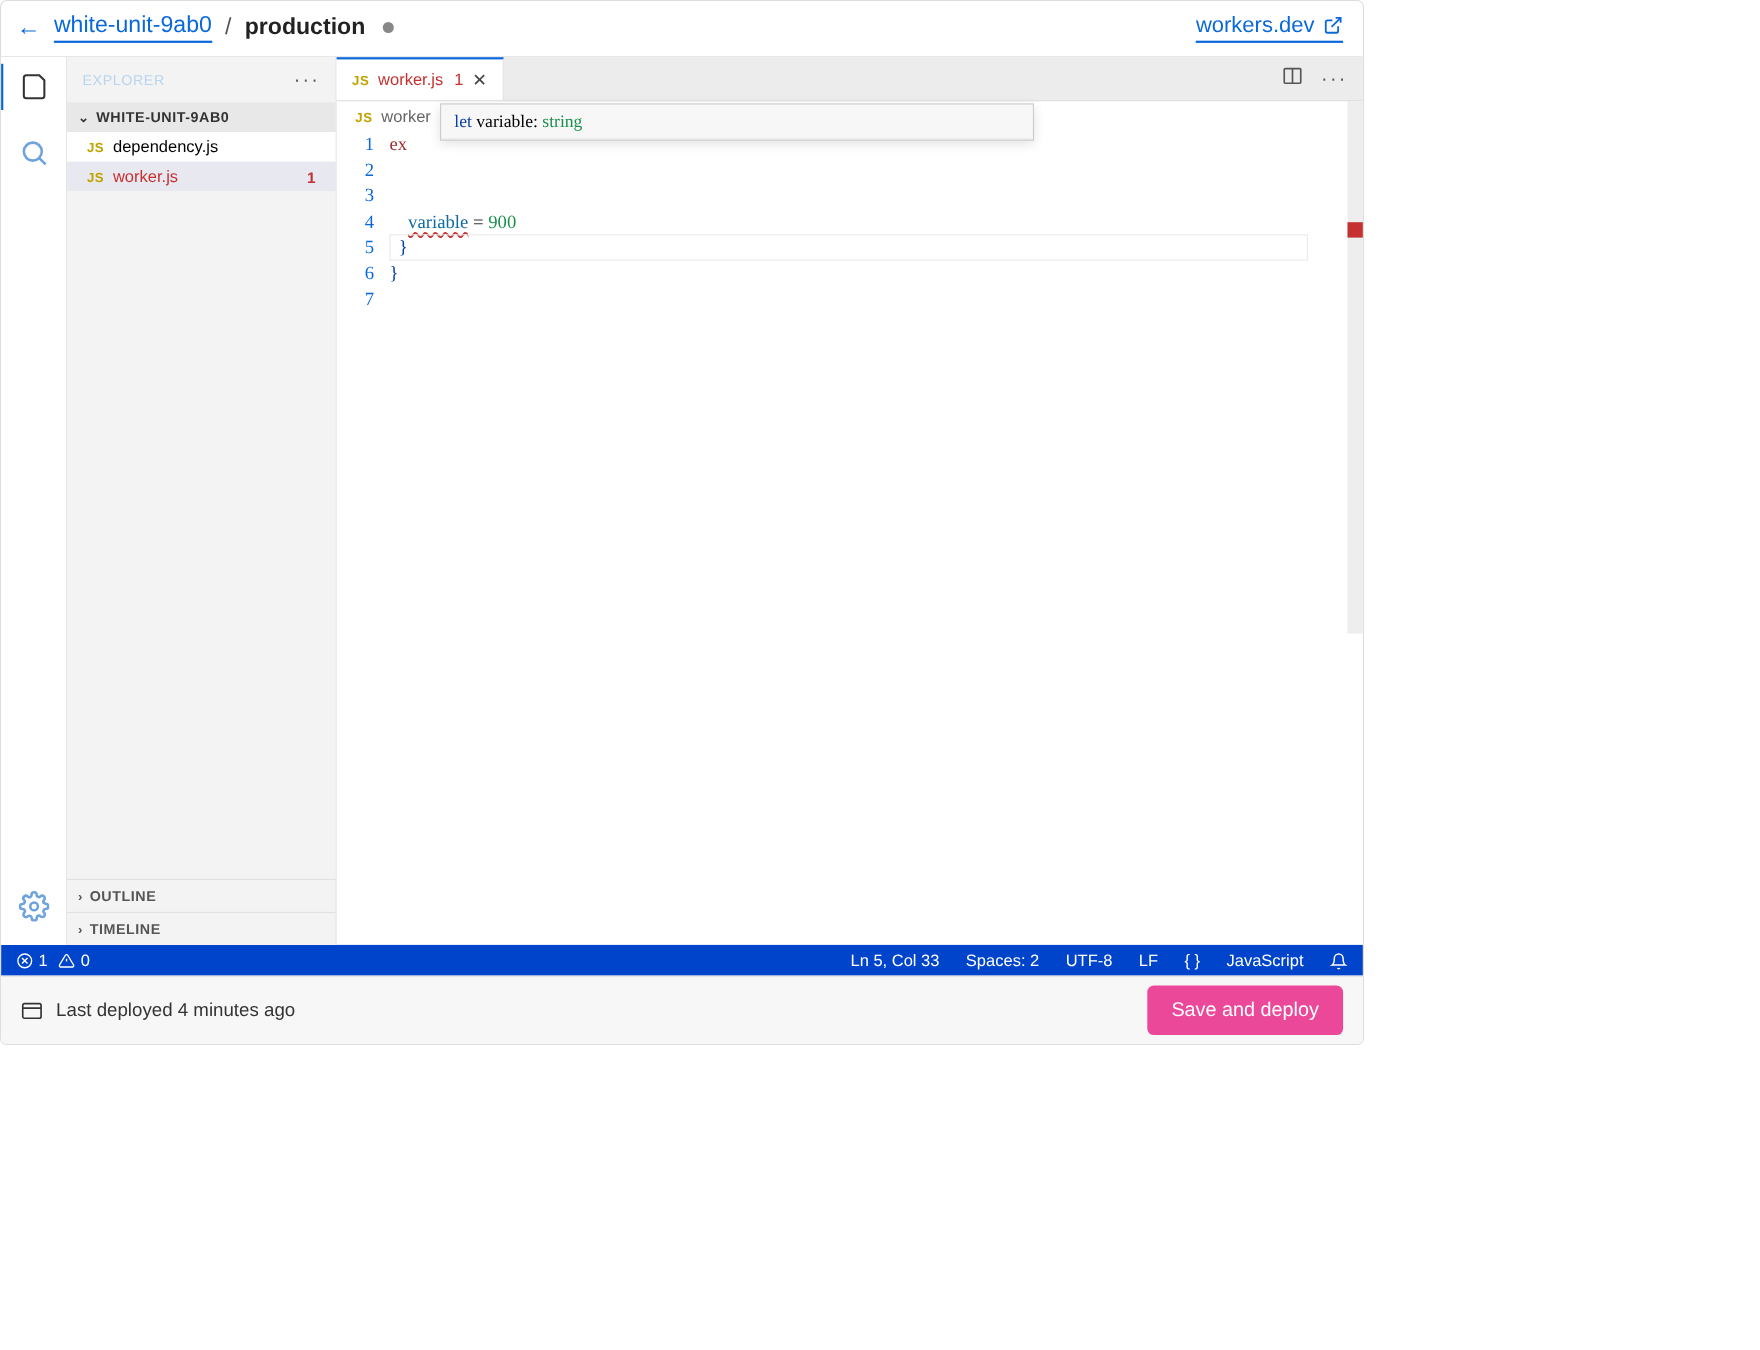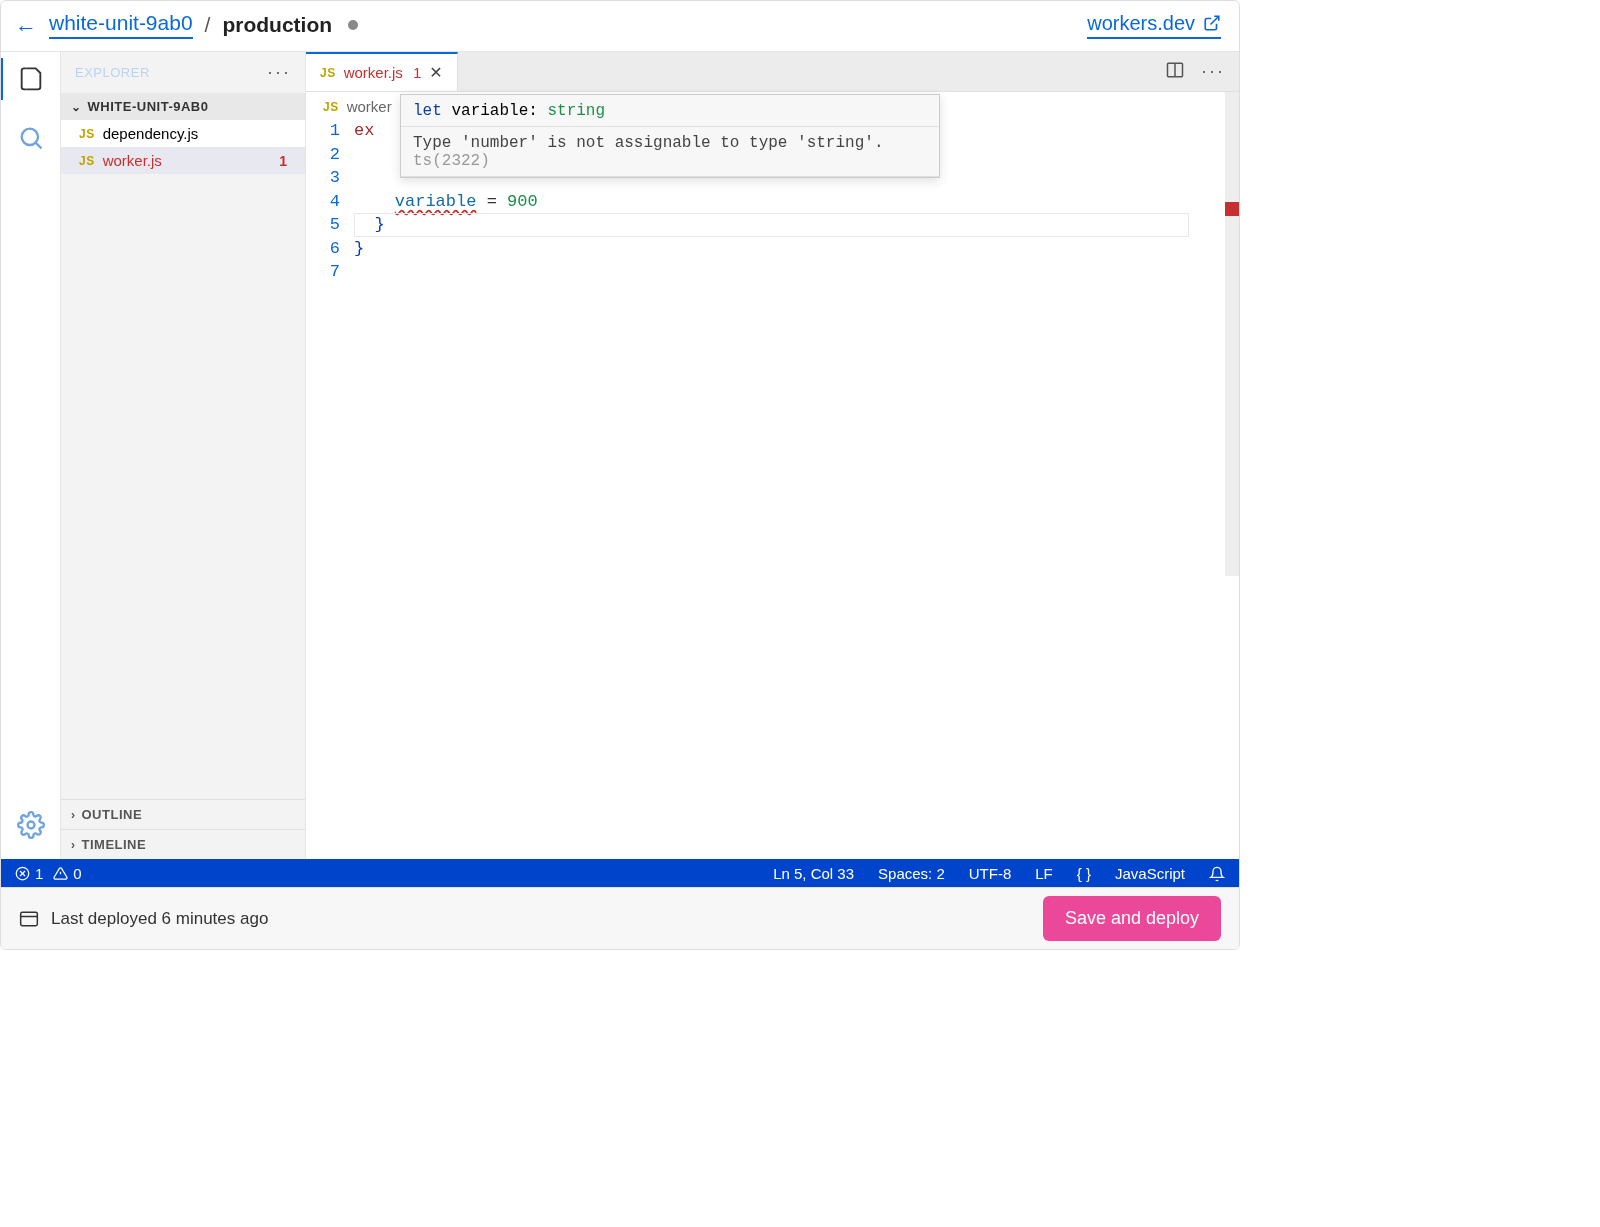--- a/index.html
+++ b/index.html
@@ -7,21 +7,21 @@
       font-family: -apple-system, BlinkMacSystemFont, "Segoe UI", sans-serif;
       width: 1240px;
       height: 950px;
       background: #fff;
       display: flex;
       flex-direction: column;
       overflow: hidden;
       border: 1px solid #ddd;
       border-radius: 6px;
     }
-    .mono { font-family: Liberation Mono, monospace; }
+    .mono { font-family: Liberation Serif, serif; }
 
     
     .top-header {
       display: flex;
       align-items: center;
       justify-content: space-between;
       padding: 10px 18px 12px 14px;
       border-bottom: 1px solid #e5e5e5;
     }
     .breadcrumb {
@@ -387,23 +387,20 @@
       </div>
     </div>
 
     <div class="minimap"></div>
     <div class="map-err"></div>
   </div>
 
   <div class="hover-popup mono">
     <div class="hover-sig">
       <span class="hv-kw">let</span> <span>variable</span><span>:</span> <span class="hv-ty">string</span>
-    </div>
-    <div class="hover-msg">
-      <span>Type 'number' is not assignable to type 'string'.</span> <span class="tscode">ts(2322)</span>
     </div>
   </div>
 
 </div>
 
 <div class="status-bar">
   <span class="sb-item">
     <svg width="15" height="15" viewBox="0 0 24 24" fill="none" stroke="#fff" stroke-width="2">
         <circle cx="12" cy="12" r="10"></circle>
         <line x1="8" y1="8" x2="16" y2="16"></line>
@@ -435,16 +432,16 @@
     </span>
   </div>
 </div>
 
 <div class="footer">
   <div class="footer-left">
     <svg width="20" height="20" viewBox="0 0 24 24" fill="none" stroke="#333" stroke-width="1.8">
         <rect x="2" y="4" width="20" height="16" rx="2"></rect>
         <line x1="2" y1="9" x2="22" y2="9"></line>
       </svg>
-    <span>Last deployed 6 minutes ago</span>
+    <span>Last deployed 4 minutes ago</span>
   </div>
   <button class="deploy-btn">Save and deploy</button>
 </div>
 
 </body></html>

